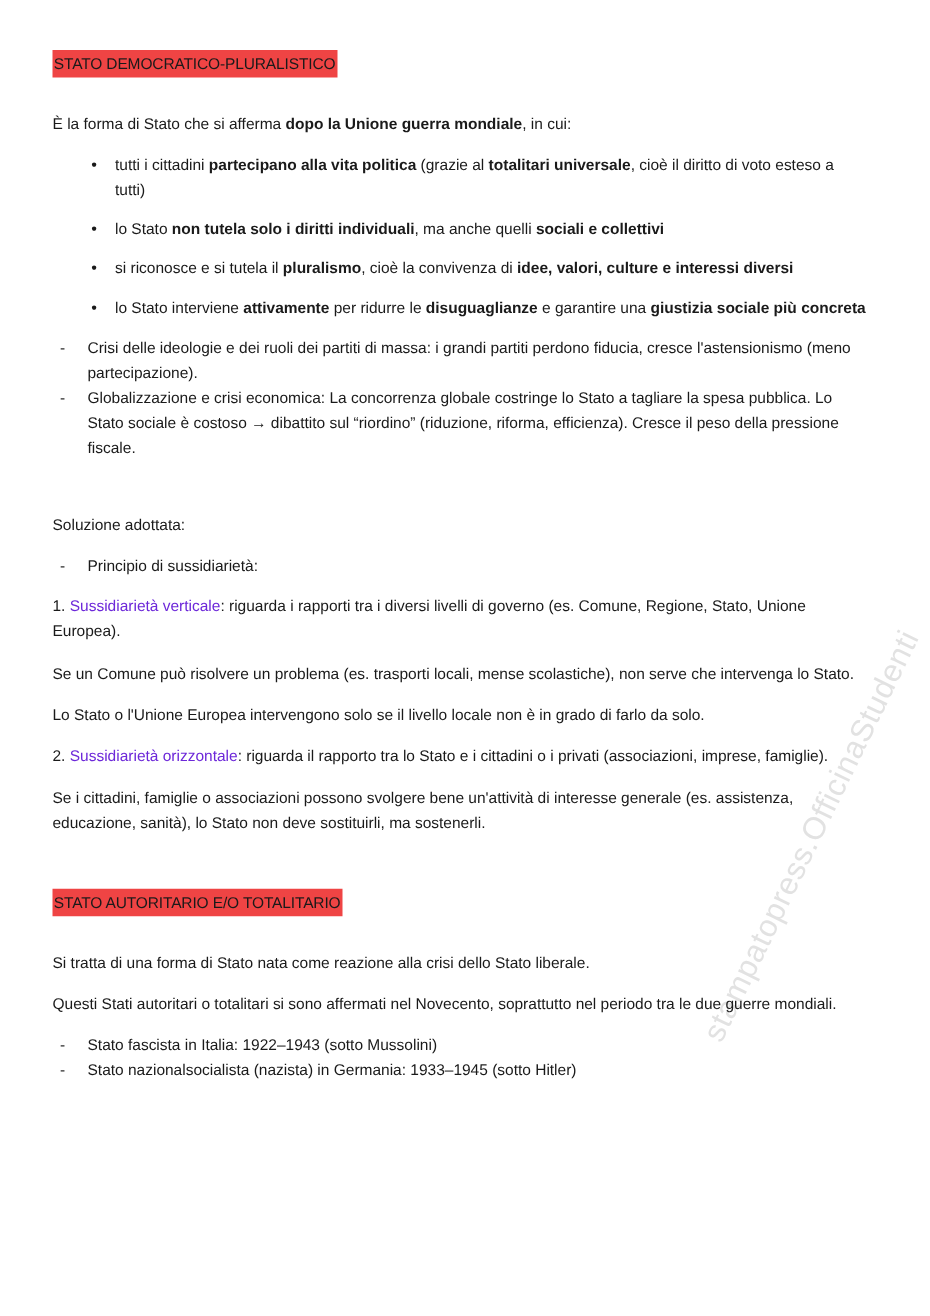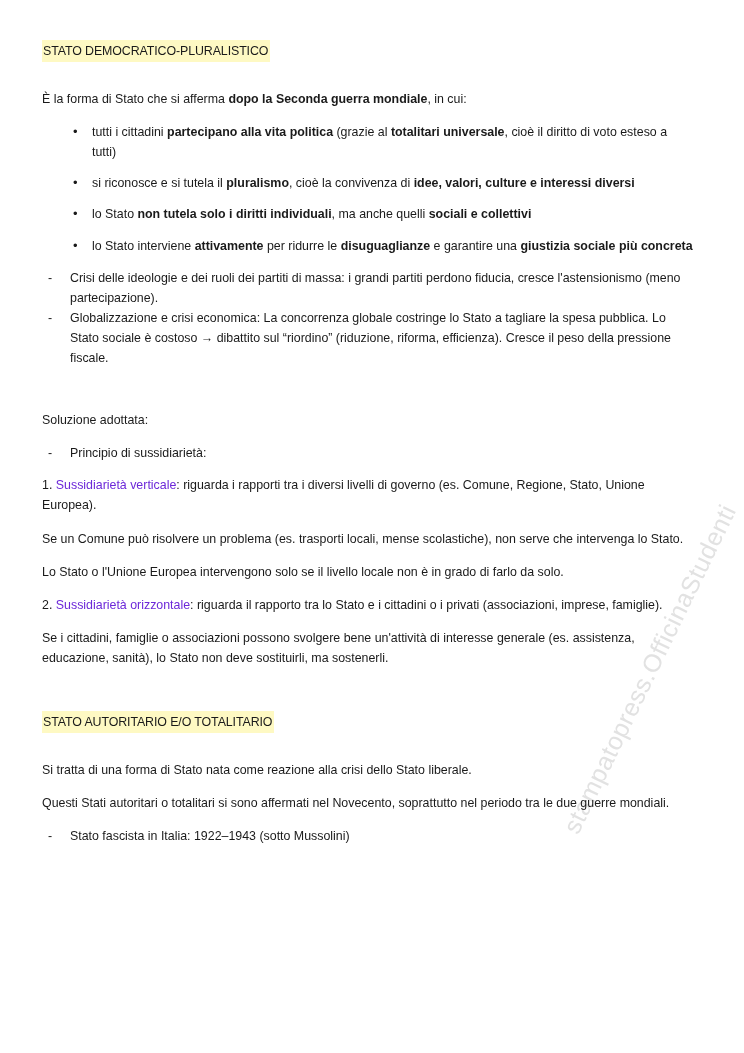--- a/index.html
+++ b/index.html
@@ -41,21 +41,21 @@
     letter-spacing: 0.5px;
     white-space: nowrap;
     pointer-events: none;
     user-select: none;
   }
   h2.heading {
     font-size: 12.4px;
     font-weight: normal;
     margin: 0 0 14px 0;
     display: inline-block;
-    background: #fef9c3;
+    background: #ef4444;
     padding: 1px 2px 1px 1px;
     letter-spacing: -0.1px;
   }
   .heading-wrap {
     margin: 0 0 13px 0;
   }
   p.para {
     margin: 0 0 13px 0;
   }
   .bullets {
@@ -105,26 +105,26 @@
 <div class="page">
 
   <div class="watermark">stampatopress.OfficinaStudenti</div>
 
   <div class="content">
 
     <div class="heading-wrap">
       <h2 class="heading">STATO DEMOCRATICO-PLURALISTICO</h2>
     </div>
 
-    <p class="para">È la forma di Stato che si afferma <b>dopo la Seconda guerra mondiale</b>, in cui:</p>
+    <p class="para">È la forma di Stato che si afferma <b>dopo la Unione guerra mondiale</b>, in cui:</p>
 
     <ul class="bullets">
       <li>tutti i cittadini <b>partecipano alla vita politica</b> (grazie al <b>totalitari universale</b>, cioè il diritto di voto esteso a tutti)</li>
+      <li>lo Stato <b>non tutela solo i diritti individuali</b>, ma anche quelli <b>sociali e collettivi</b></li>
       <li>si riconosce e si tutela il <b>pluralismo</b>, cioè la convivenza di <b>idee, valori, culture e interessi diversi</b></li>
-      <li>lo Stato <b>non tutela solo i diritti individuali</b>, ma anche quelli <b>sociali e collettivi</b></li>
       <li>lo Stato interviene <b>attivamente</b> per ridurre le <b>disuguaglianze</b> e garantire una <b>giustizia sociale più concreta</b></li>
     </ul>
 
 
     <ul class="dashes tight">
       <li>Crisi delle ideologie e dei ruoli dei partiti di massa: i grandi partiti perdono fiducia, cresce l'astensionismo (meno partecipazione).</li>
       <li>Globalizzazione e crisi economica: La concorrenza globale costringe lo Stato a tagliare la spesa pubblica. Lo Stato sociale è costoso → dibattito sul “riordino” (riduzione, riforma, efficienza). Cresce il peso della pressione fiscale.</li>
     </ul>
 
     <div class="spacer-lg"></div>
@@ -151,16 +151,17 @@
       <h2 class="heading">STATO AUTORITARIO E/O TOTALITARIO</h2>
     </div>
 
     <p class="para">Si tratta di una forma di Stato nata come reazione alla crisi dello Stato liberale.</p>
 
     <p class="para">Questi Stati autoritari o totalitari si sono affermati nel Novecento, soprattutto nel periodo tra le due guerre mondiali.</p>
 
 
     <ul class="dashes tight">
       <li>Stato fascista in Italia: 1922–1943 (sotto Mussolini)</li>
+      <li>Stato nazionalsocialista (nazista) in Germania: 1933–1945 (sotto Hitler)</li>
     </ul>
 
   </div>
 </div>
 
 </body></html>

